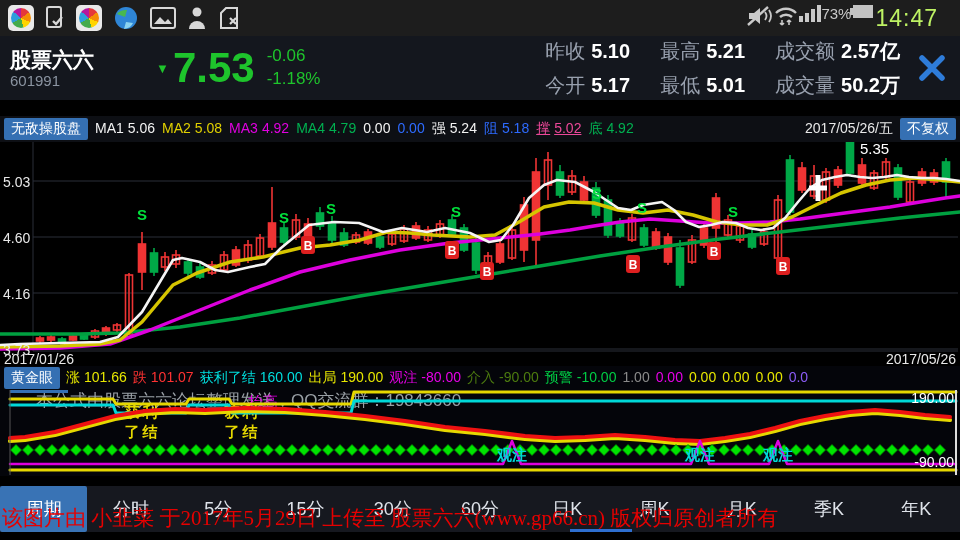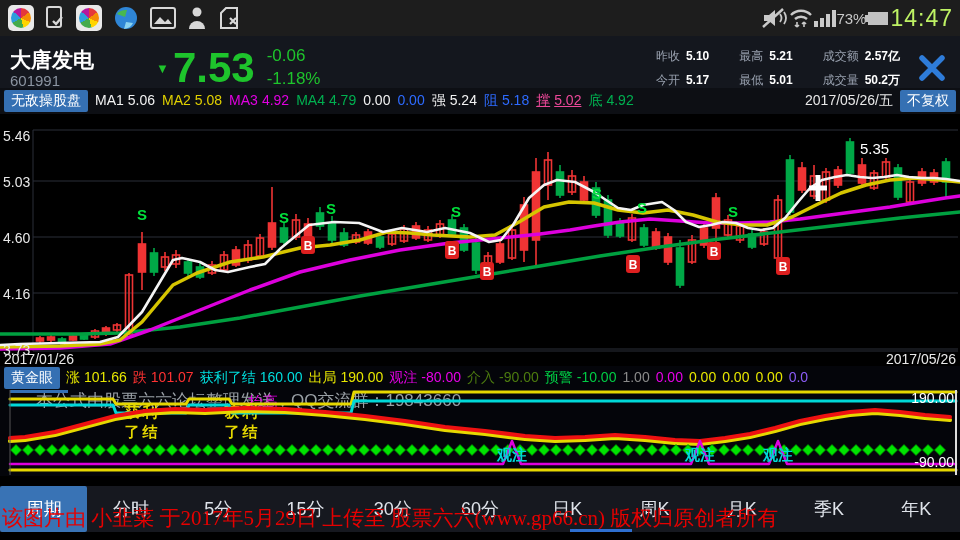--- a/index.html
+++ b/index.html
@@ -3,45 +3,45 @@
 <meta charset="utf-8">
 <style>
   html,body{margin:0;padding:0;background:#000;}
   #app{position:relative;width:960px;height:540px;overflow:hidden;background:#000;
        font-family:"Liberation Sans","DejaVu Sans",sans-serif;-webkit-font-smoothing:antialiased;}
   #overlay-svg{position:absolute;left:0;top:0;z-index:1;}
   .row{position:absolute;left:0;width:960px;z-index:2;box-sizing:border-box;}
   
   #statusbar{top:0;height:36px;background:#1d1d1d;display:flex;align-items:center;}
   .sb-left{display:flex;align-items:center;gap:11px;padding-left:8px;}
-  .sb-right{margin-left:auto;display:flex;align-items:center;gap:0;padding-right:7px;}
+  .sb-right{margin-left:auto;display:flex;align-items:flex-start;gap:0;padding-right:22px;}
   .tile{width:26px;height:26px;border-radius:5px;background:#e9e9e9;display:flex;align-items:center;justify-content:center;}
   .pinwheel{width:20px;height:20px;border-radius:50%;
     background:conic-gradient(#e5383b 0 55deg,#f48c06 55deg 115deg,#ffd500 115deg 165deg,#43aa4b 165deg 240deg,#2d9cdb 240deg 310deg,#b5179e 310deg 360deg);}
   .sb-time{font-size:23px;color:#bef264;letter-spacing:1px;margin-left:2px;}
   .sb-batt-txt{font-size:15px;color:#c9c9c9;}
   .bars{display:flex;align-items:flex-end;gap:2px;}
   .bars i{display:block;width:4px;background:#c9c9c9;}
   .batt{width:20px;height:13px;background:#c2c2c2;position:relative;margin-left:2px;}
   .batt:before{content:"";position:absolute;left:-3px;top:3px;width:3px;height:7px;background:#c2c2c2;}
   
   #header{top:36px;height:64px;background:#14171e;display:flex;align-items:center;}
   .h-left{margin-left:10px;width:146px;}
   .h-name{font-size:21px;color:#fff;font-weight:bold;line-height:1.2;}
   .h-code{font-size:15px;color:#8b94a1;}
   .h-arrow{color:#1ec42c;font-size:13px;margin-right:4px;}
   .h-price{font-size:42px;font-weight:bold;color:#1ec42c;line-height:1;}
   .h-chg{margin-left:12px;font-size:17px;color:#1ec42c;line-height:1.35;}
   .h-stats{margin-left:auto;margin-right:16px;display:grid;grid-template-columns:auto auto auto;column-gap:30px;row-gap:7px;}
-  .h-stat{font-size:12px;white-space:nowrap;}
+  .h-stat{font-size:20px;white-space:nowrap;}
   .h-stat .lb{color:#98a0ae;margin-right:6px;}
   .h-stat .vl{color:#fff;font-weight:bold;}
   .h-close{margin-right:12px;cursor:pointer;display:flex;}
   
-  #mabar{top:88px;height:26px;background:#0d0f14;display:flex;align-items:center;gap:7px;font-size:14px;padding:0 4px;}
+  #mabar{top:116px;height:26px;background:#0d0f14;display:flex;align-items:center;gap:7px;font-size:14px;padding:0 4px;}
   .chip{background:#3570b3;color:#fff;padding:2px 7px;border-radius:2px;white-space:nowrap;}
   .kv{white-space:nowrap;}
   .kv .lb{margin-right:4px;}
   .spacer{flex:1;}
   .ma-date{color:#e8e8e8;}
   
   #legendbar{top:366px;height:24px;background:#04050a;display:flex;align-items:center;gap:6px;font-size:14px;padding:0 4px;z-index:2;}
   
   #tabs{top:486px;height:46px;background:#16181f;display:flex;z-index:3;}
   .tab{flex:1;display:flex;align-items:center;justify-content:center;font-size:18px;color:#dfe3ea;cursor:pointer;}
@@ -406,21 +406,21 @@
           <i style="height:17px"></i>
         </span>
       <span class="sb-batt-txt">73%</span>
       <span class="batt"></span>
       <span class="sb-time">14:47</span>
     </div>
   </div>
 
   <div id="header" class="row">
     <div class="h-left">
-      <div class="h-name">大唐发电</div>
+      <div class="h-name">股票六六</div>
       <div class="h-code">601991</div>
     </div>
     <span class="h-arrow">▼</span>
     <span class="h-price">7.53</span>
     <div class="h-chg">
       <div>-0.06</div>
       <div>-1.18%</div>
     </div>
     <div class="h-stats" id="h-stats">
         <div class="h-stat"><span class="lb">昨收</span><span class="vl">5.10</span></div>

